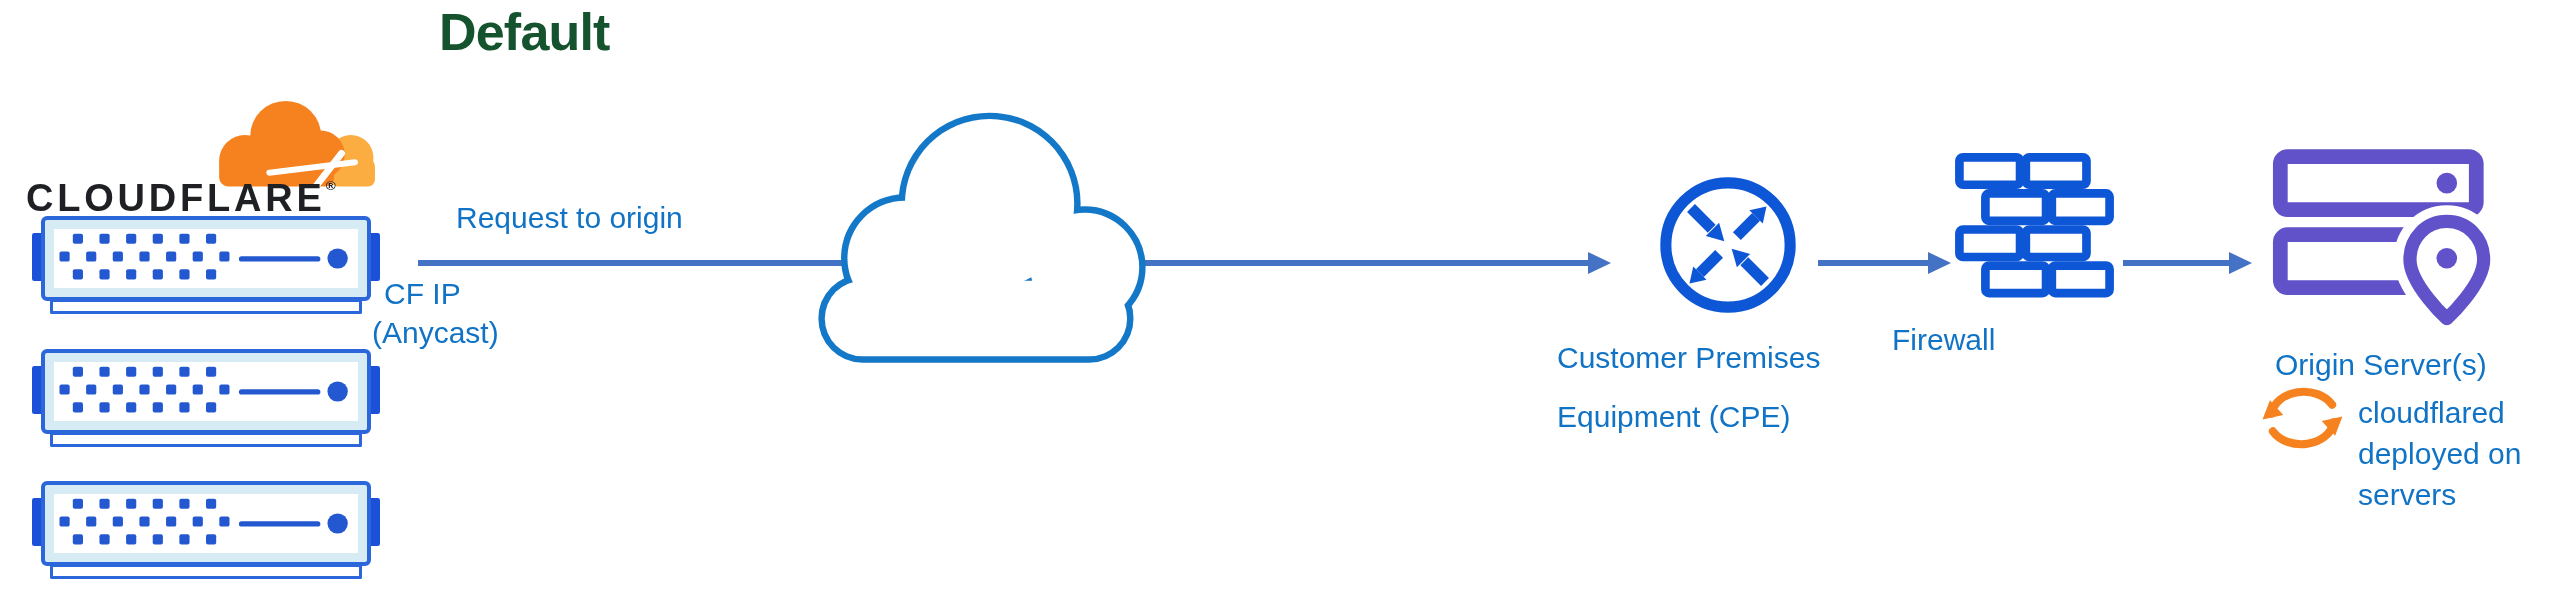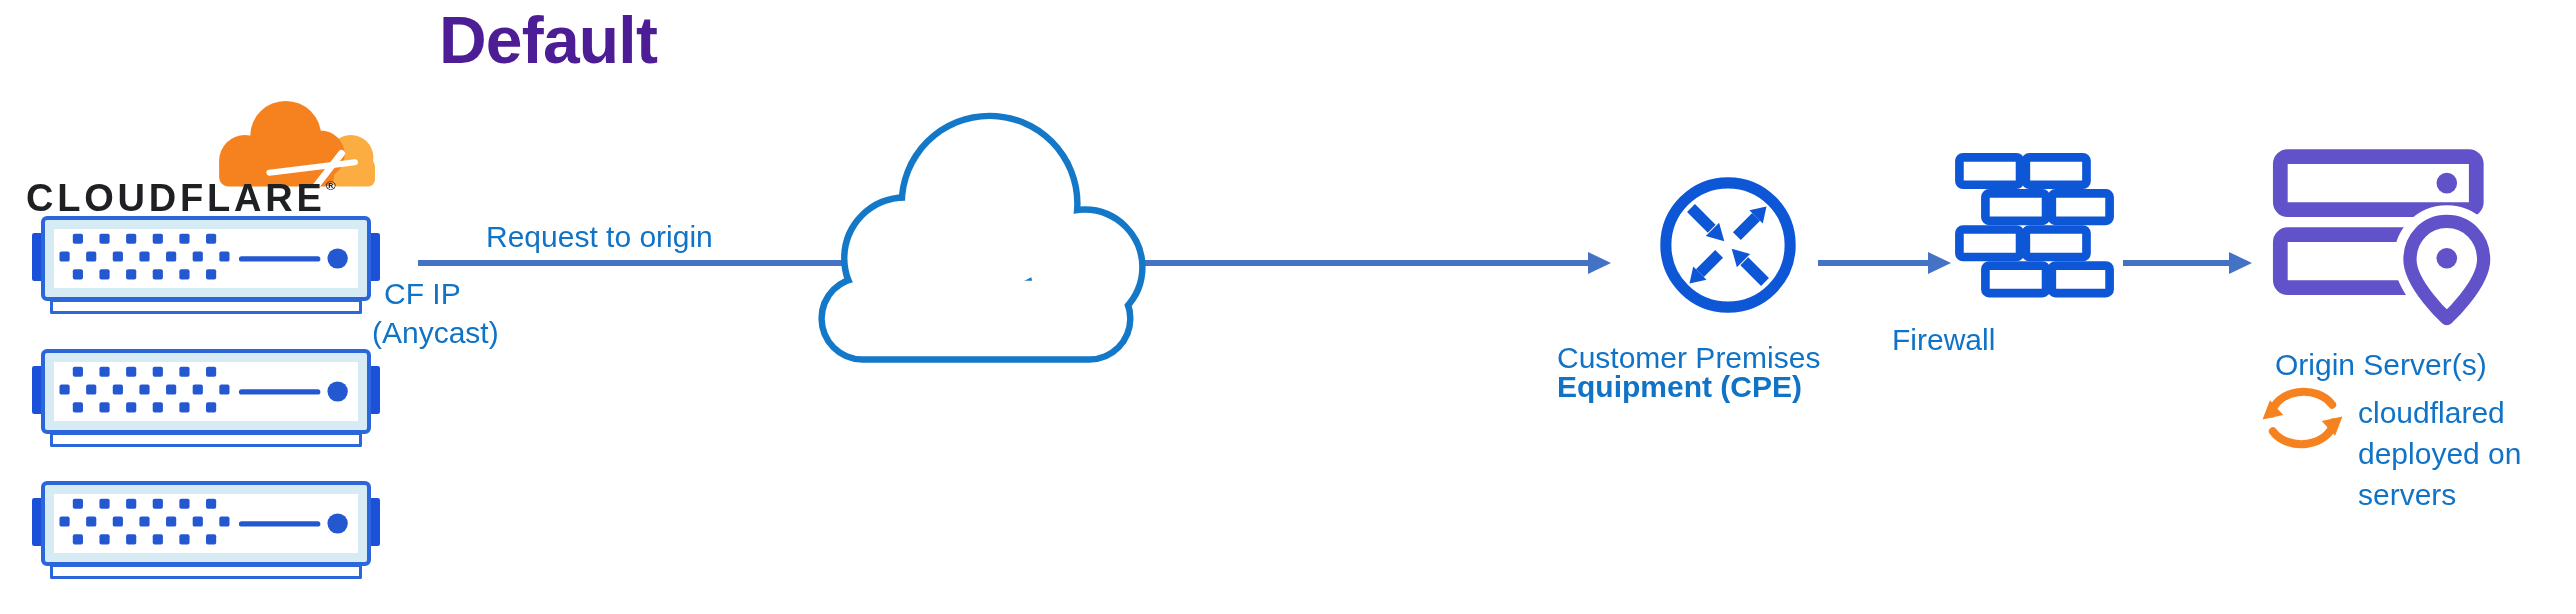--- a/index.html
+++ b/index.html
@@ -4,21 +4,21 @@
 <style>
   * { margin:0; padding:0; box-sizing:border-box; }
   html,body { background:#ffffff; }
   body { font-family:"Liberation Sans", sans-serif; }
   .canvas {
     position:relative; width:2576px; height:614px; background:#fff; overflow:hidden;
   }
   
   .title {
     position:absolute; left:439px; top:1.5px;
-    font-size:66px; font-weight:600; color:#4c1d95; letter-spacing:-0.8px;
+    font-size:52px; font-weight:600; color:#14532d; letter-spacing:-0.8px;
   }
   
   .lbl { position:absolute; color:#1173c5; font-size:30px; font-weight:500; white-space:nowrap; }
   
   .cf-logo-svg { position:absolute; left:201px; top:91px; width:180px; height:100px; }
   .cf-wordmark {
     position:absolute; left:26px; top:177px; width:348px;
     font-size:38px; font-weight:800; letter-spacing:3.8px; color:#1f2023; white-space:nowrap;
   }
   .cf-wordmark sup { font-size:13.6px; letter-spacing:0; vertical-align:21px; }
@@ -40,27 +40,27 @@
   
   .cloud-svg { position:absolute; left:814px; top:110px; width:339px; height:263px; z-index:2; }
   .internet-lbl { left:870px; top:306px; width:212px; text-align:center; z-index:3; }
   
   .cpe-svg { position:absolute; left:1654px; top:171px; width:148px; height:148px; z-index:2; }
   .firewall-svg { position:absolute; left:1955px; top:153px; width:159px; height:148px; z-index:2; }
   .origin-svg { position:absolute; left:2270px; top:147px; width:221px; height:182px; z-index:2; }
   .sync-svg { position:absolute; left:2257px; top:381px; width:91px; height:74px; z-index:2; }
   
   .cpe-lbl-1 { left:1557px; top:341px; }
-  .cpe-lbl-2 { left:1557px; top:370px;font-weight:bold; }
+  .cpe-lbl-2 { left:1557px; top:400px; }
   .fw-lbl-1 { left:1892px; top:323px; width:303px; }
   .fw-lbl-2 { left:1884px; top:372px; width:318px; text-align:center; }
   .origin-lbl { left:2275px; top:348px; }
   .cfd-note { position:absolute; left:2358px; top:392px; color:#1173c5; font-size:30px;
     font-weight:500; line-height:41px; white-space:nowrap; }
-  .req-lbl { left:456px; top:220px;margin-left:30px; }
+  .req-lbl { left:456px; top:201px; }
   .cfip-1 { left:384px; top:277px; }
   .cfip-2 { left:372px; top:316px; }
 </style>
 </head>
 <body>
 
 <div class="canvas">
 
   <div class="title">Default</div>
 

